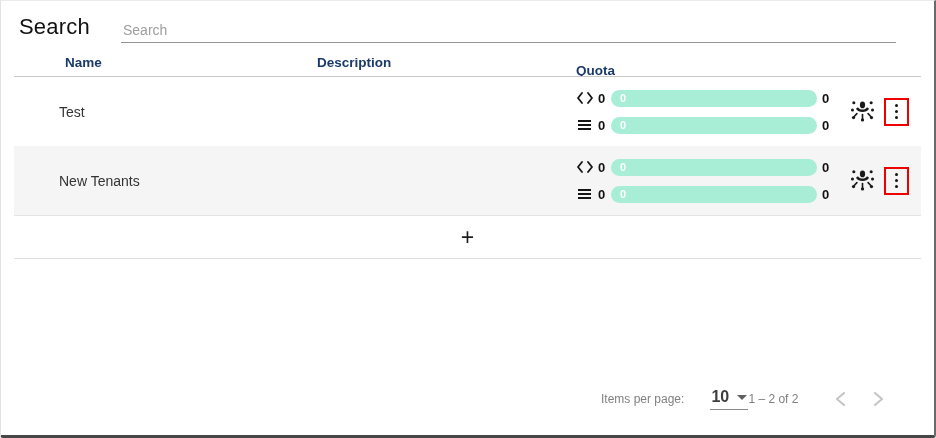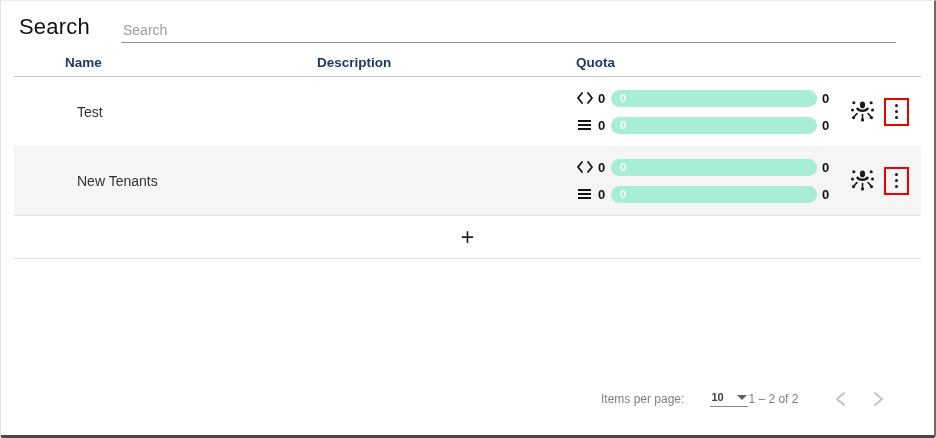--- a/index.html
+++ b/index.html
@@ -32,35 +32,35 @@
     padding:2px 2px 4px 2px; outline:none; background:transparent;
   }
   .search-input::placeholder { color:#9e9e9e; }
 
   .col-header {
     position:absolute; top:54px;
     font-size:13.5px; font-weight:bold; color:#1b3a6b;
   }
   .col-name  { left:64px; }
   .col-desc  { left:316px; }
-  .col-quota { left:575px; }
+  .col-quota { left:575px;margin-top:8px; }
 
   .header-divider {
     position:absolute; left:13px; top:75px; width:907px; height:0;
     border-top:1px solid #c9c9c9;
   }
 
   .row {
     position:absolute; left:13px; width:907px; height:69px;
   }
   .row-1 { top:76px; background:#fff; }
   .row-2 { top:145px; background:#f5f5f5; }
 
   .row-name {
-    position:absolute; left:63px; top:50%; transform:translateY(-50%);
+    position:absolute; left:45px; top:50%; transform:translateY(-50%);
     font-size:14px; color:#333;
   }
   .row-desc {
     position:absolute; left:304px; top:50%; transform:translateY(-50%);
     font-size:14px; color:#333;
   }
 
   .quota-block {
     position:absolute; left:562px; top:50%; transform:translateY(-50%);
     display:flex; flex-direction:column; gap:10px;
@@ -104,21 +104,21 @@
     display:flex; align-items:center;
     font-size:12px; color:#808080;
   }
   .pp-label { margin-right:26px; }
   .pp-select {
     display:flex; align-items:center; justify-content:space-between;
     width:38px; padding:0 1px 3px 1px;
     border-bottom:1px solid #8a8a8a;
     cursor:pointer;
   }
-  .pp-value { color:#3d3d3d; font-weight:bold; font-size:11px; }
+  .pp-value { color:#3d3d3d; font-weight:bold; font-size:16px; }
   .pp-caret {
     width:0; height:0; margin-left:4px;
     border-left:5px solid transparent; border-right:5px solid transparent;
     border-top:5px solid #5f5f5f;
   }
   .pp-range { color:#808080; }
   .pp-nav { display:flex; align-items:center; margin-left:30px; gap:14px; }
   .chev {
     width:24px; height:24px; border:none; background:transparent; padding:0;
     display:flex; align-items:center; justify-content:center; cursor:default;

